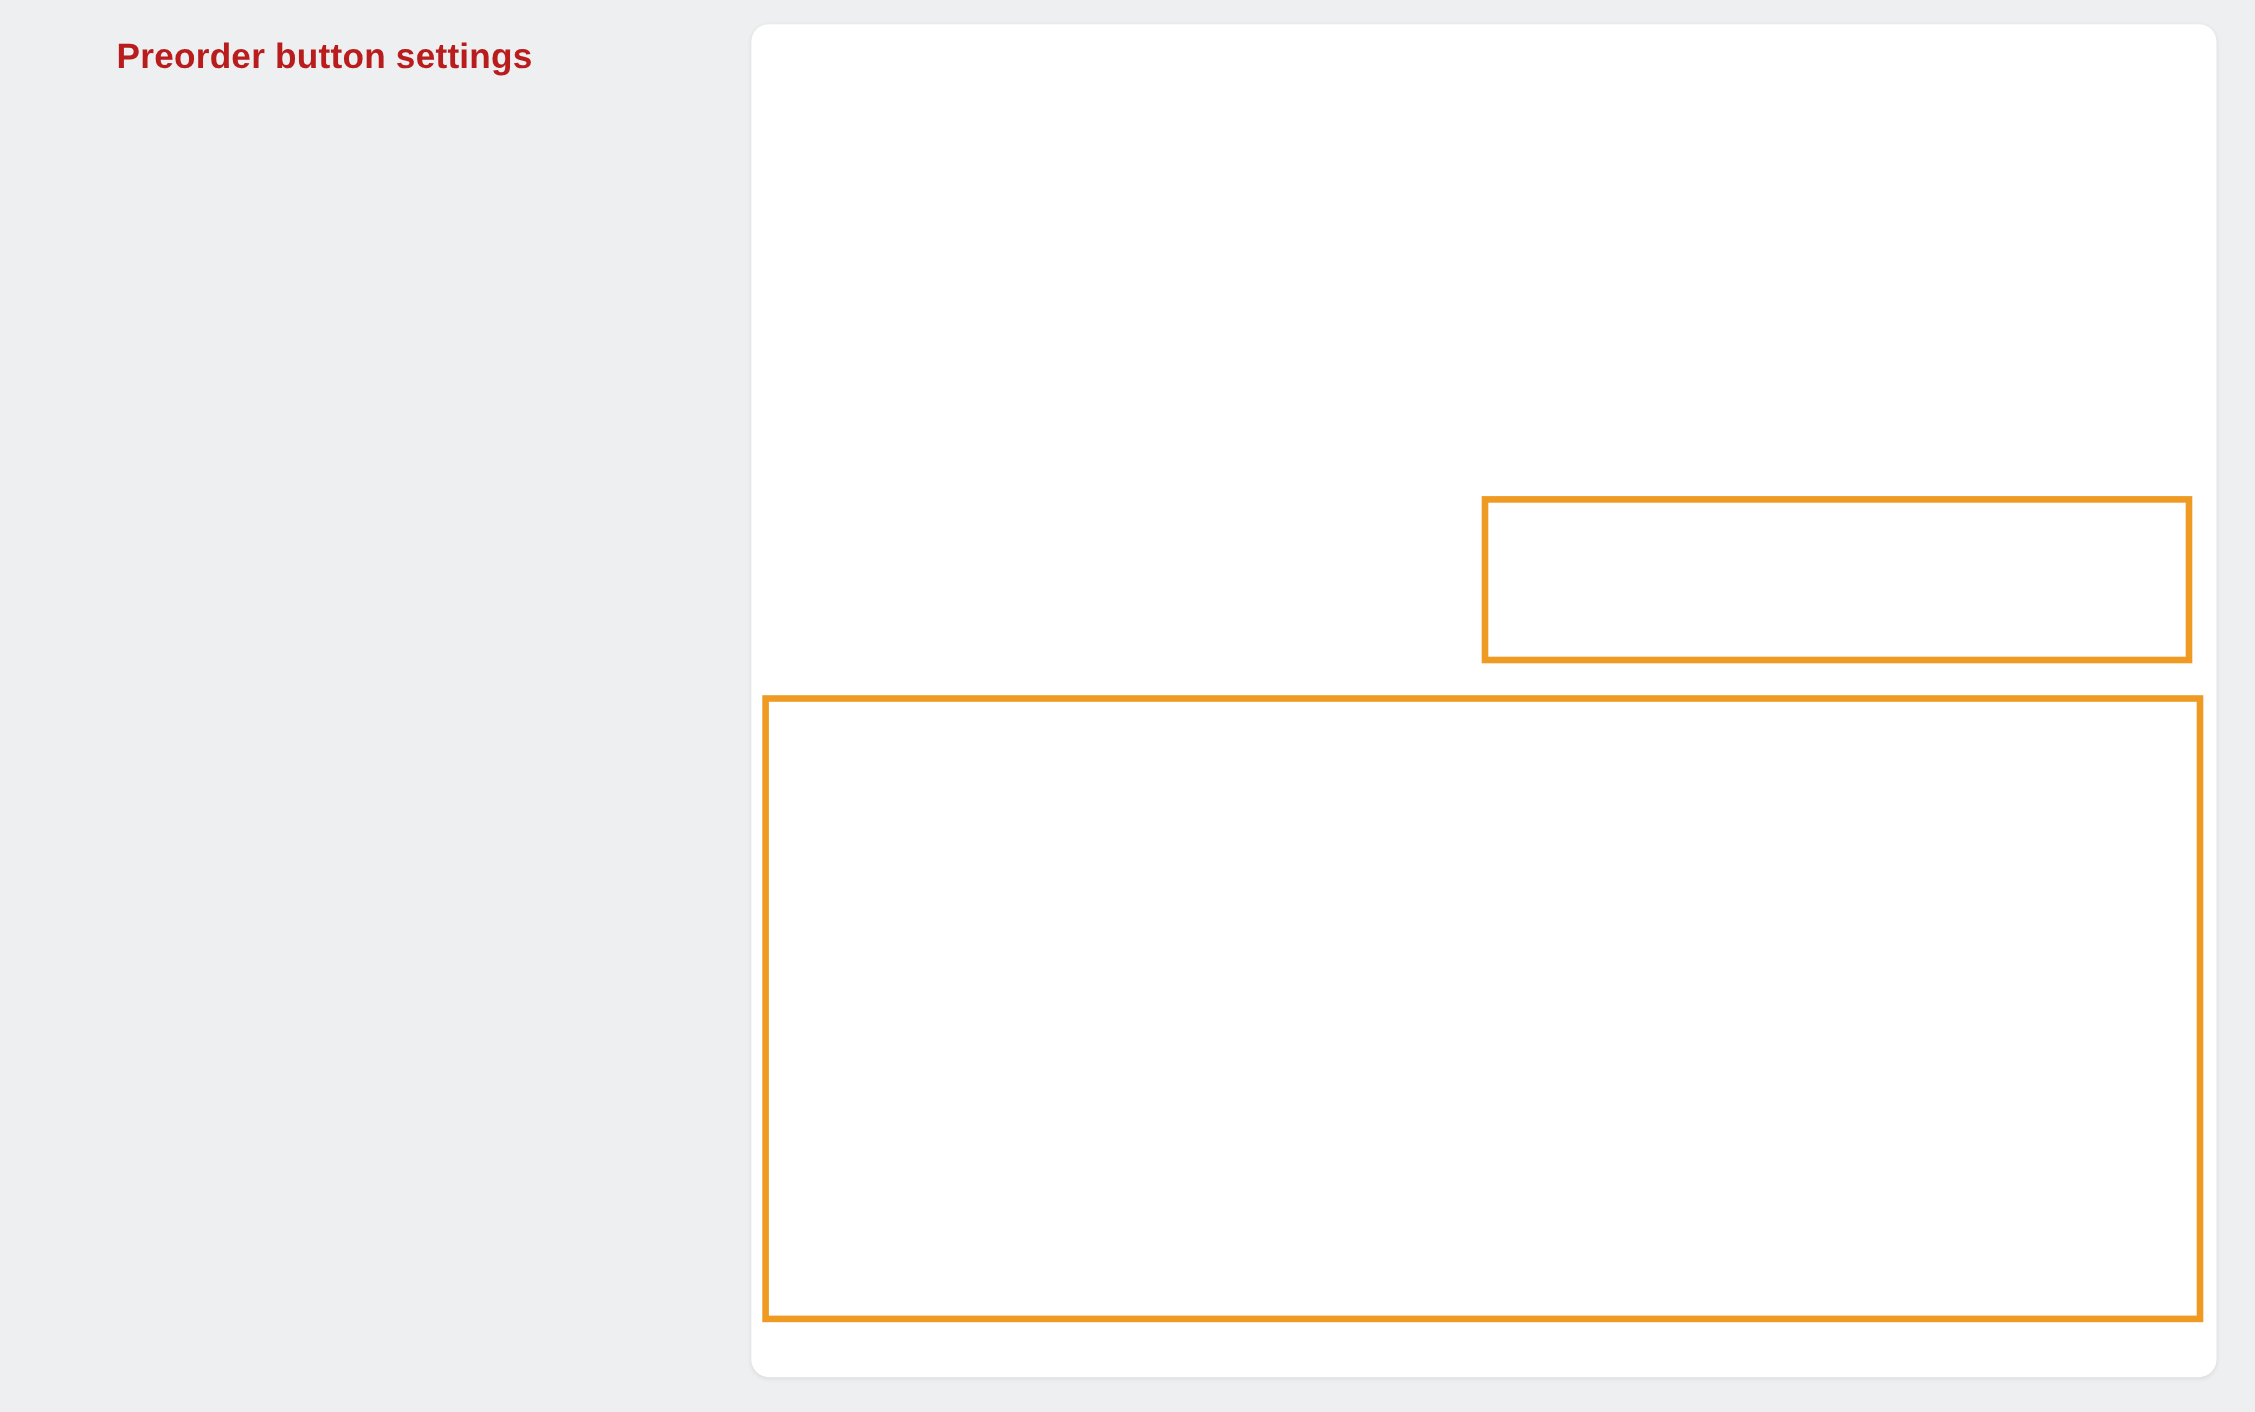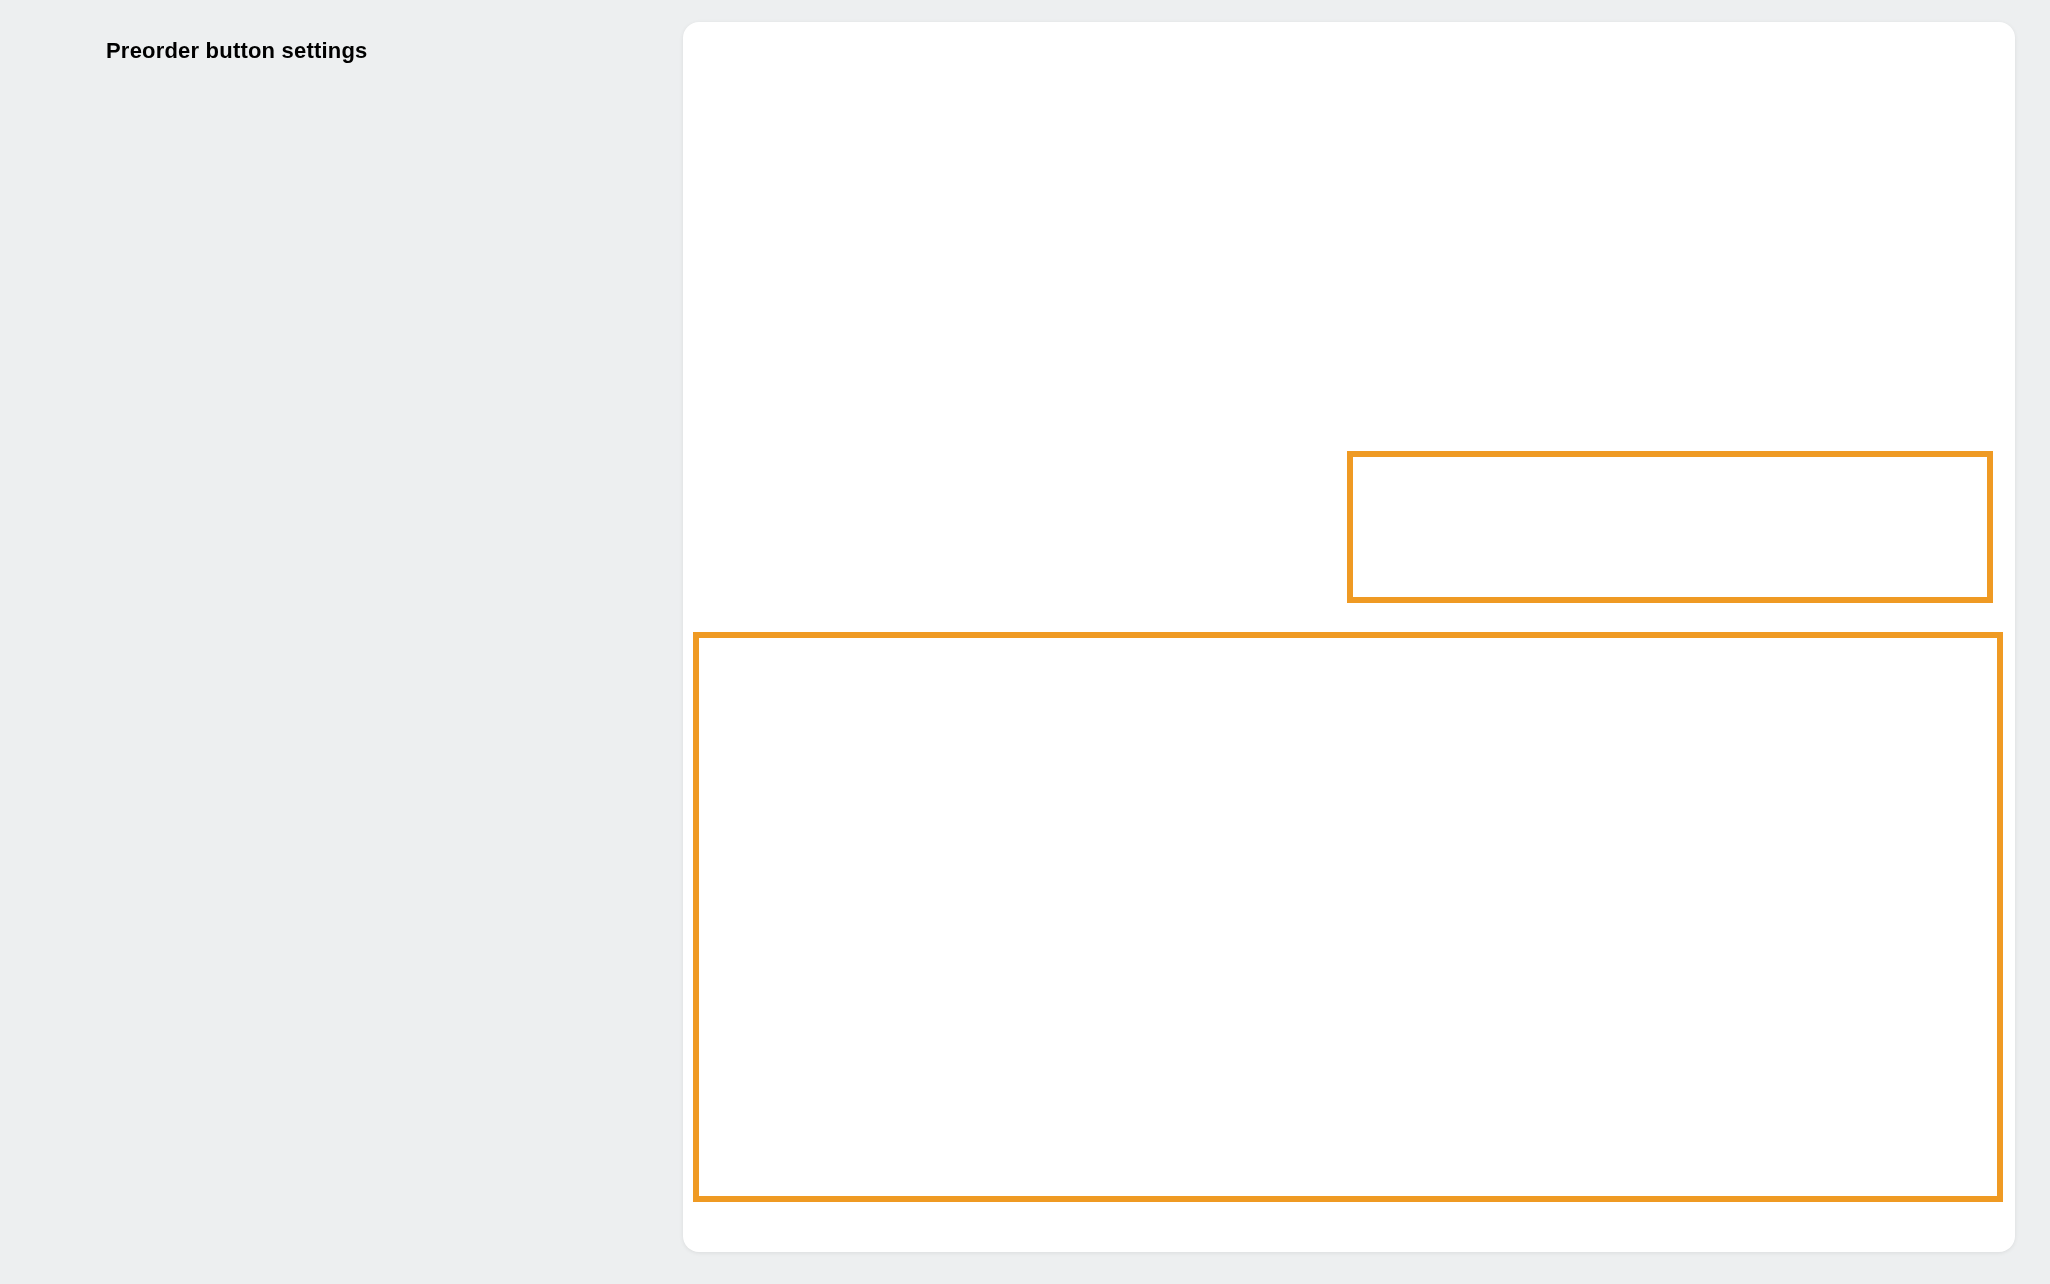--- a/index.html
+++ b/index.html
@@ -8,21 +8,21 @@
     background:#edeff0;
     font-family:"Liberation Sans","DejaVu Sans",sans-serif;
     color:#202223;
   }
   .abs{position:absolute;box-sizing:border-box;}
 
   
   .annotation{border:6px solid #EF9A23;background:transparent;z-index:20;pointer-events:none;}
   .title-annotation{left:90px;top:10px;width:414px;height:82px;border-width:5px;
     display:flex;align-items:center;padding-left:16px;z-index:20;}
-  .title-annotation span{font-size:22px;font-weight:700;color:#000000;letter-spacing:.2px;}
+  .title-annotation span{font-size:32px;font-weight:700;color:#b91c1c;letter-spacing:.2px;}
 
   
   .card{left:683px;top:22px;width:1332px;height:1230px;background:#ffffff;
     border-radius:16px;box-shadow:0 1px 4px rgba(0,0,0,.08);z-index:1;}
 
   .field-label{font-size:27px;color:#1f2223;white-space:nowrap;}
   .helper{font-size:26px;color:#6d7175;}
 
   .text-input{
     background:#fff;border:2px solid #8d939a;border-radius:10px;

